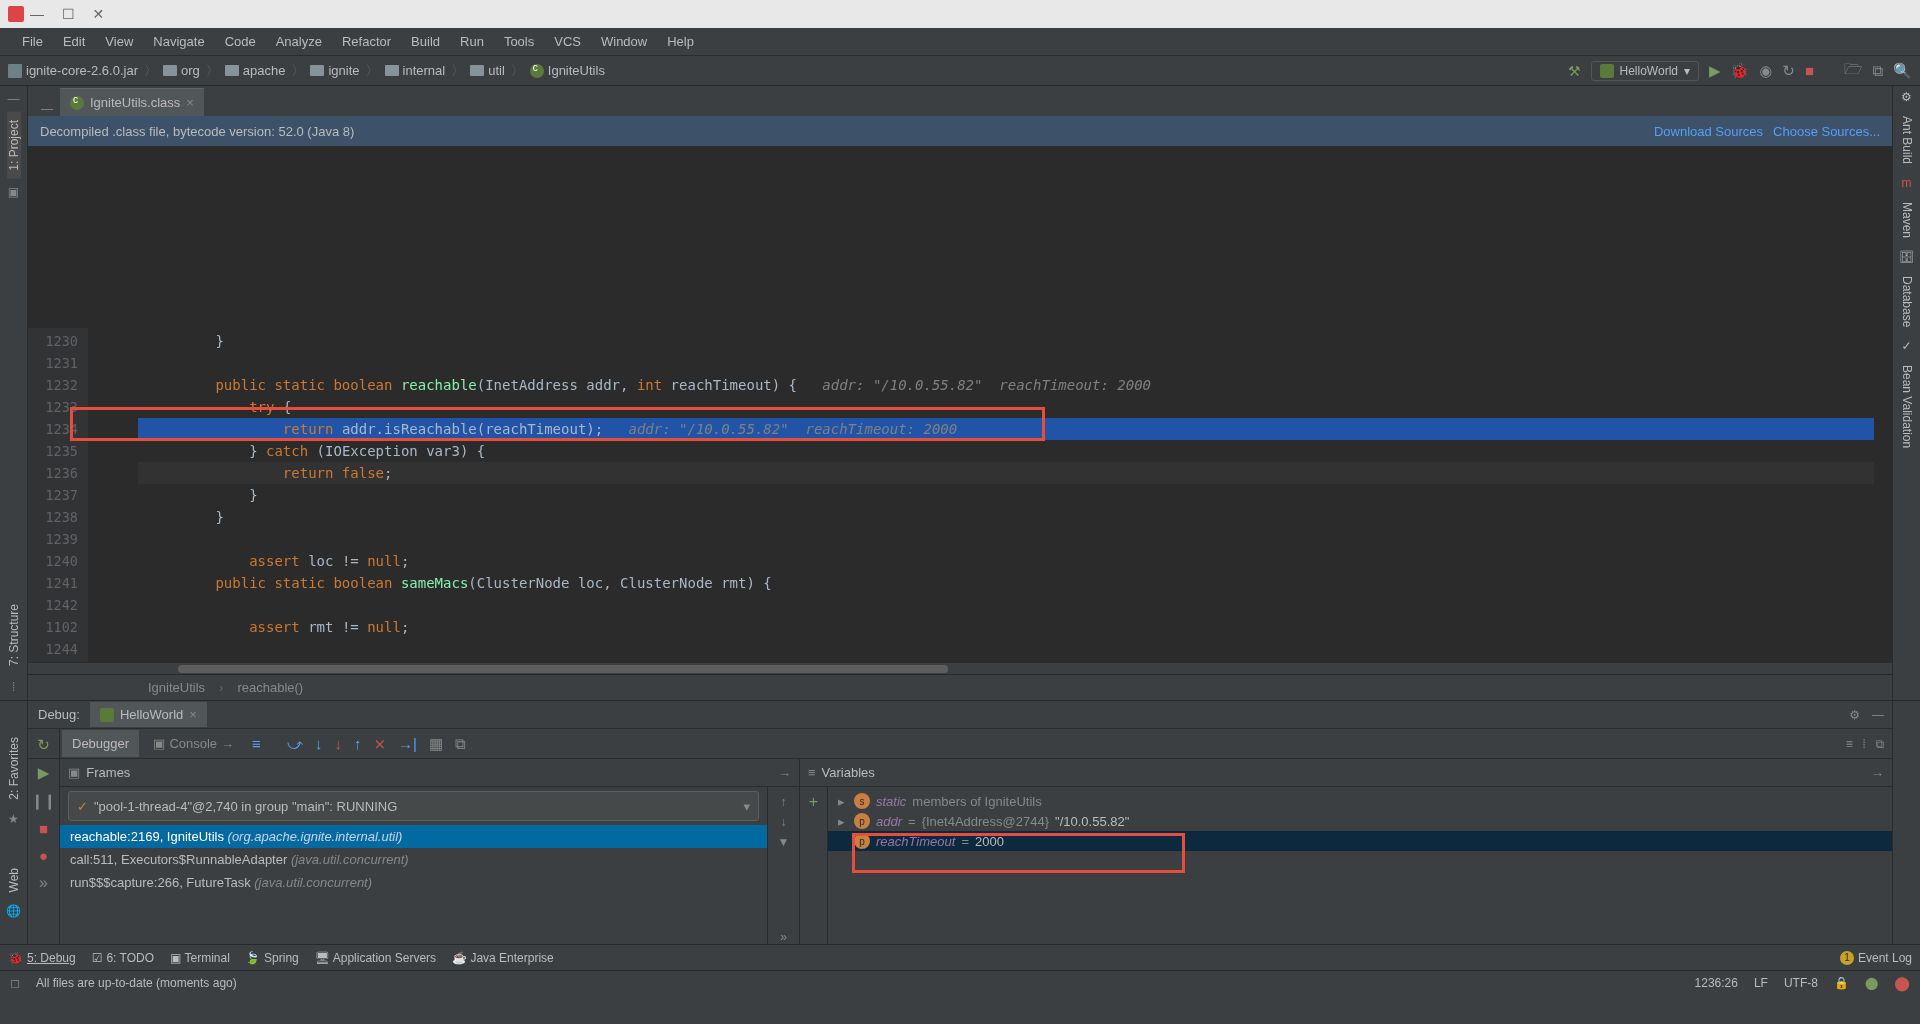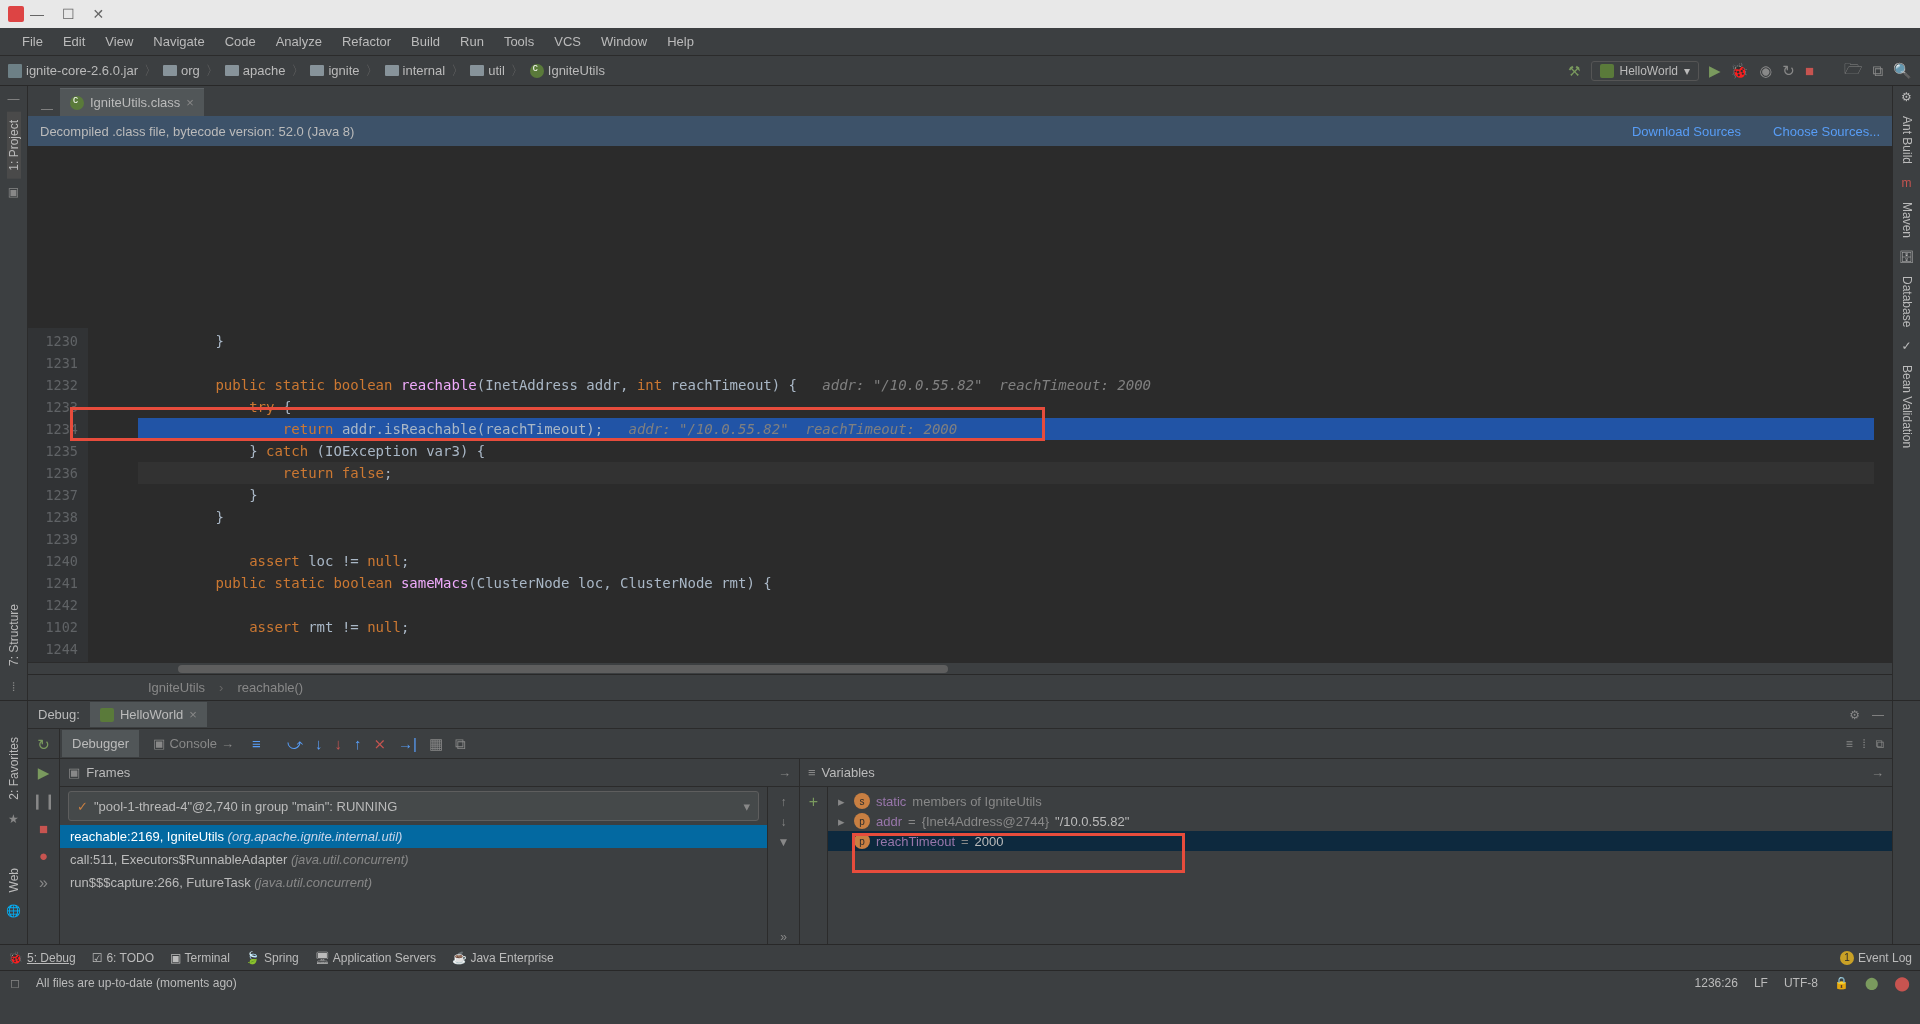--- a/index.html
+++ b/index.html
@@ -41,40 +41,40 @@
 .right-gutter-main .label { writing-mode: vertical-rl; padding: 8px 0; font-size: 12px; color: #bbbbbb; cursor: pointer; }
 .right-gutter-main .icon-sm { padding: 4px 0; font-size: 12px; }
 
 .editor-stack { flex: 1; display: flex; flex-direction: column; }
 .editor-tabs-row { height: 30px; background: #3c3f41; display: flex; align-items: flex-end; padding-left: 6px; }
 .editor-tabs-left { width: 26px; display: flex; align-items: center; justify-content: center; }
 .editor-tab { background: #515658; padding: 6px 10px; display: flex; align-items: center; gap: 6px; border-top: 1px solid #5e6366; font-size: 13px; }
 .editor-tab .close { color: #888; }
 
 .decompile-banner { height: 30px; background: #3d5269; display: flex; align-items: center; padding: 0 12px; color: #bbbbbb; font-size: 13px; justify-content: space-between; }
-.decompile-banner .right { display: flex; gap: 32px; }
+.decompile-banner .right { display: flex; gap: 10px; }
 .decompile-banner .right span { color: #589df6; cursor: pointer; }
 
 .code-area { flex: 1; display: flex; background: #2b2b2b; position: relative; overflow: hidden; align-items: flex-end; }
 .line-numbers { width: 60px; background: #313335; text-align: right; padding: 2px 10px 2px 0; color: #606366; font-family: 'Consolas', monospace; font-size: 13.5px; line-height: 22px; }
 .gutter-icons { width: 50px; background: #313335; position: relative; }
 .code-lines { flex: 1; font-family: 'Consolas', monospace; font-size: 14px; line-height: 22px; padding: 2px 0; position: relative; }
 .code-line { padding-left: 10px; white-space: pre; height: 22px; }
 .code-line.current { background: #323232; }
 .code-line.breakpoint-line { background: #2154a6; }
 .fold-mark { position: absolute; left: 28px; width: 10px; height: 10px; border: 1px solid #606366; display: flex; align-items: center; justify-content: center; font-size: 8px; color: #606366; }
 .breakpoint-circle { width: 14px; height: 14px; background: #db5c5c; border-radius: 50%; position: absolute; left: 4px; }
 .breakpoint-circle::after { content: '✓'; color: #fff; font-size: 9px; position: absolute; left: 3px; top: 0px; }
 .bulb-icon { width: 14px; height: 14px; background: #f0a732; border-radius: 50%; position: absolute; left: 20px; }
 .override-mark { position: absolute; left: 6px; color: #888; font-size: 14px; }
 
 .red-highlight-box { position: absolute; border: 3px solid #e74c3c; pointer-events: none; }
 
 .cc-keyword { color: #cc7832; }
-.cc-method { color: #f0abfc; }
+.cc-method { color: #86efac; }
 .cc-class { color: #a9b7c6; }
 .cc-comment { color: #808080; font-style: italic; }
 .cc-paren { color: #a9b7c6; }
 
 .minimap { width: 18px; background: #313335; position: relative; }
 
 .hscroll { height: 12px; background: #3c3f41; border-top: 1px solid #2b2b2b; position: relative; }
 .hscroll-thumb { position: absolute; left: 150px; width: 770px; height: 8px; top: 2px; background: #5e5e5e; border-radius: 4px; }
 
 .code-breadcrumb { height: 26px; background: #3c3f41; border-top: 1px solid #282828; display: flex; align-items: center; padding-left: 120px; gap: 14px; color: #888; font-size: 13px; }
@@ -118,21 +118,21 @@
 .vars-panel { flex: 1; display: flex; flex-direction: column; }
 .vars-add-col { width: 28px; display: flex; align-items: flex-start; justify-content: center; padding-top: 6px; color: #7a9a5e; font-size: 16px; border-right: 1px solid #2b2b2b; }
 .vars-body { flex: 1; display: flex; }
 .vars-tree { flex: 1; padding: 4px 0; position: relative; }
 .var-row { padding: 2px 10px; font-size: 13px; display: flex; align-items: center; gap: 6px; }
 .var-row.selected { background: #0d293e; }
 .var-chevron { color: #888; width: 10px; }
 .var-badge { width: 16px; height: 16px; border-radius: 8px; font-size: 10px; display: flex; align-items: center; justify-content: center; color: #2b2b2b; }
 .var-badge.s { background: #c87f42; }
 .var-badge.p { background: #c87f42; }
-.var-name { color: #9876aa; }
+.var-name { color: #9876aa; font-style: italic; }
 .var-text { color: #888; }
 .var-eq { color: #888; }
 .var-val { color: #bbbbbb; }
 
 .debug-right-gutter { width: 28px; background: #3c3f41; border-left: 1px solid #2b2b2b; }
 
 .bottom-bar { height: 26px; background: #3c3f41; border-top: 1px solid #282828; display: flex; align-items: center; padding: 0 8px; gap: 16px; font-size: 12px; }
 .bottom-bar .bug-badge { display: flex; align-items: center; gap: 4px; }
 .bottom-bar .bug-badge .bug { color: #c75450; }
 .bottom-bar .todo-badge { display: flex; align-items: center; gap: 4px; }

